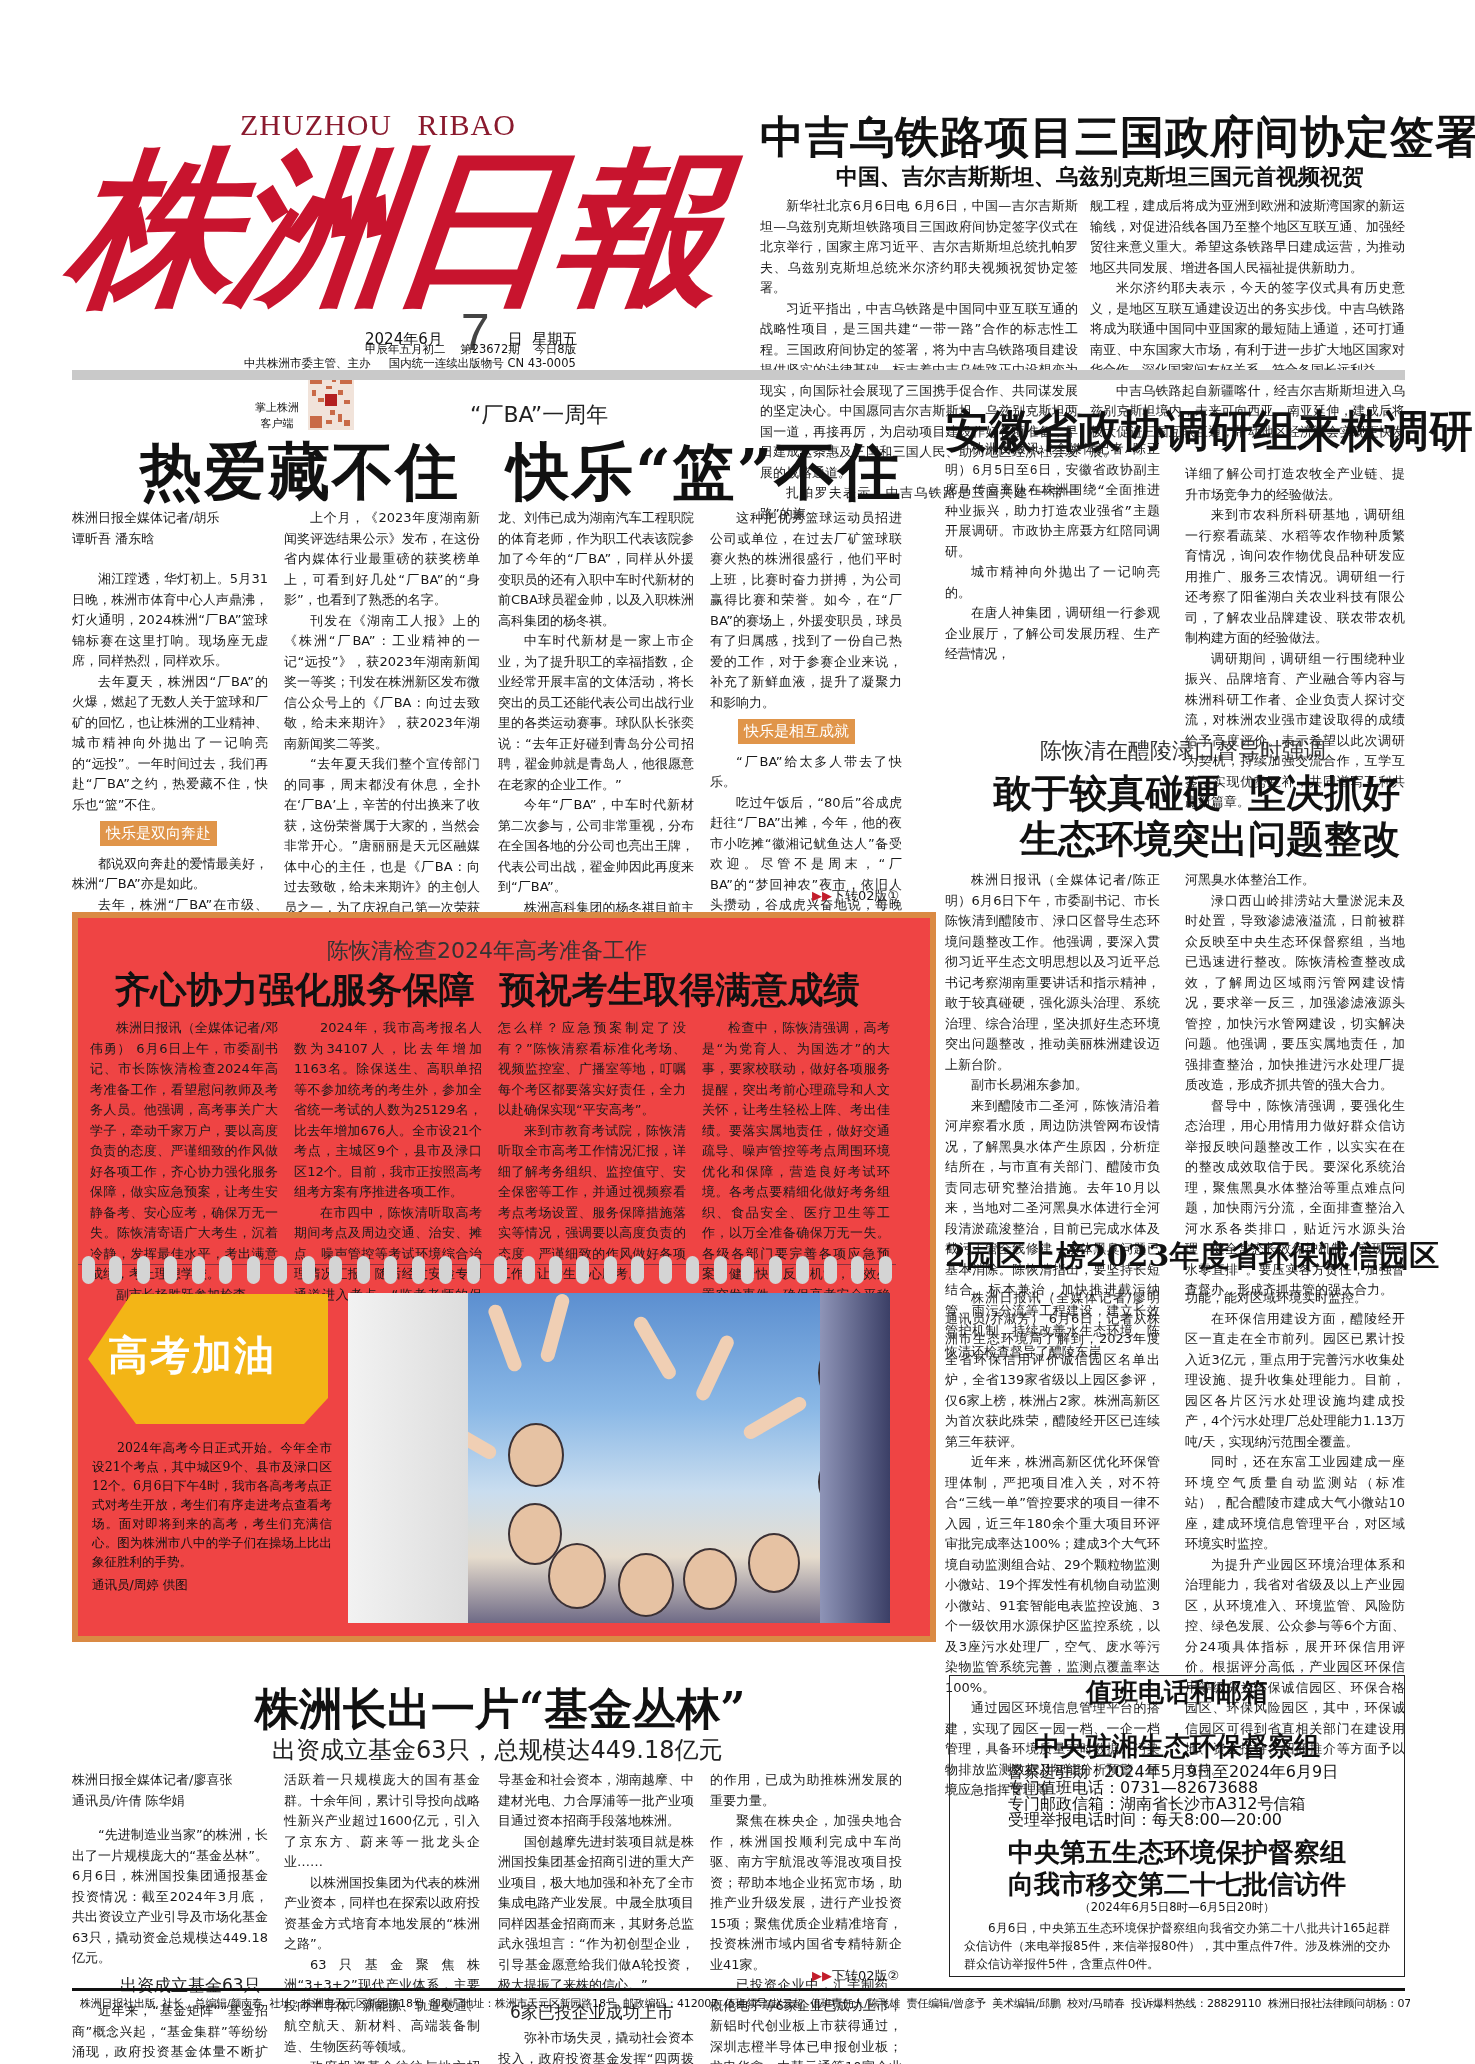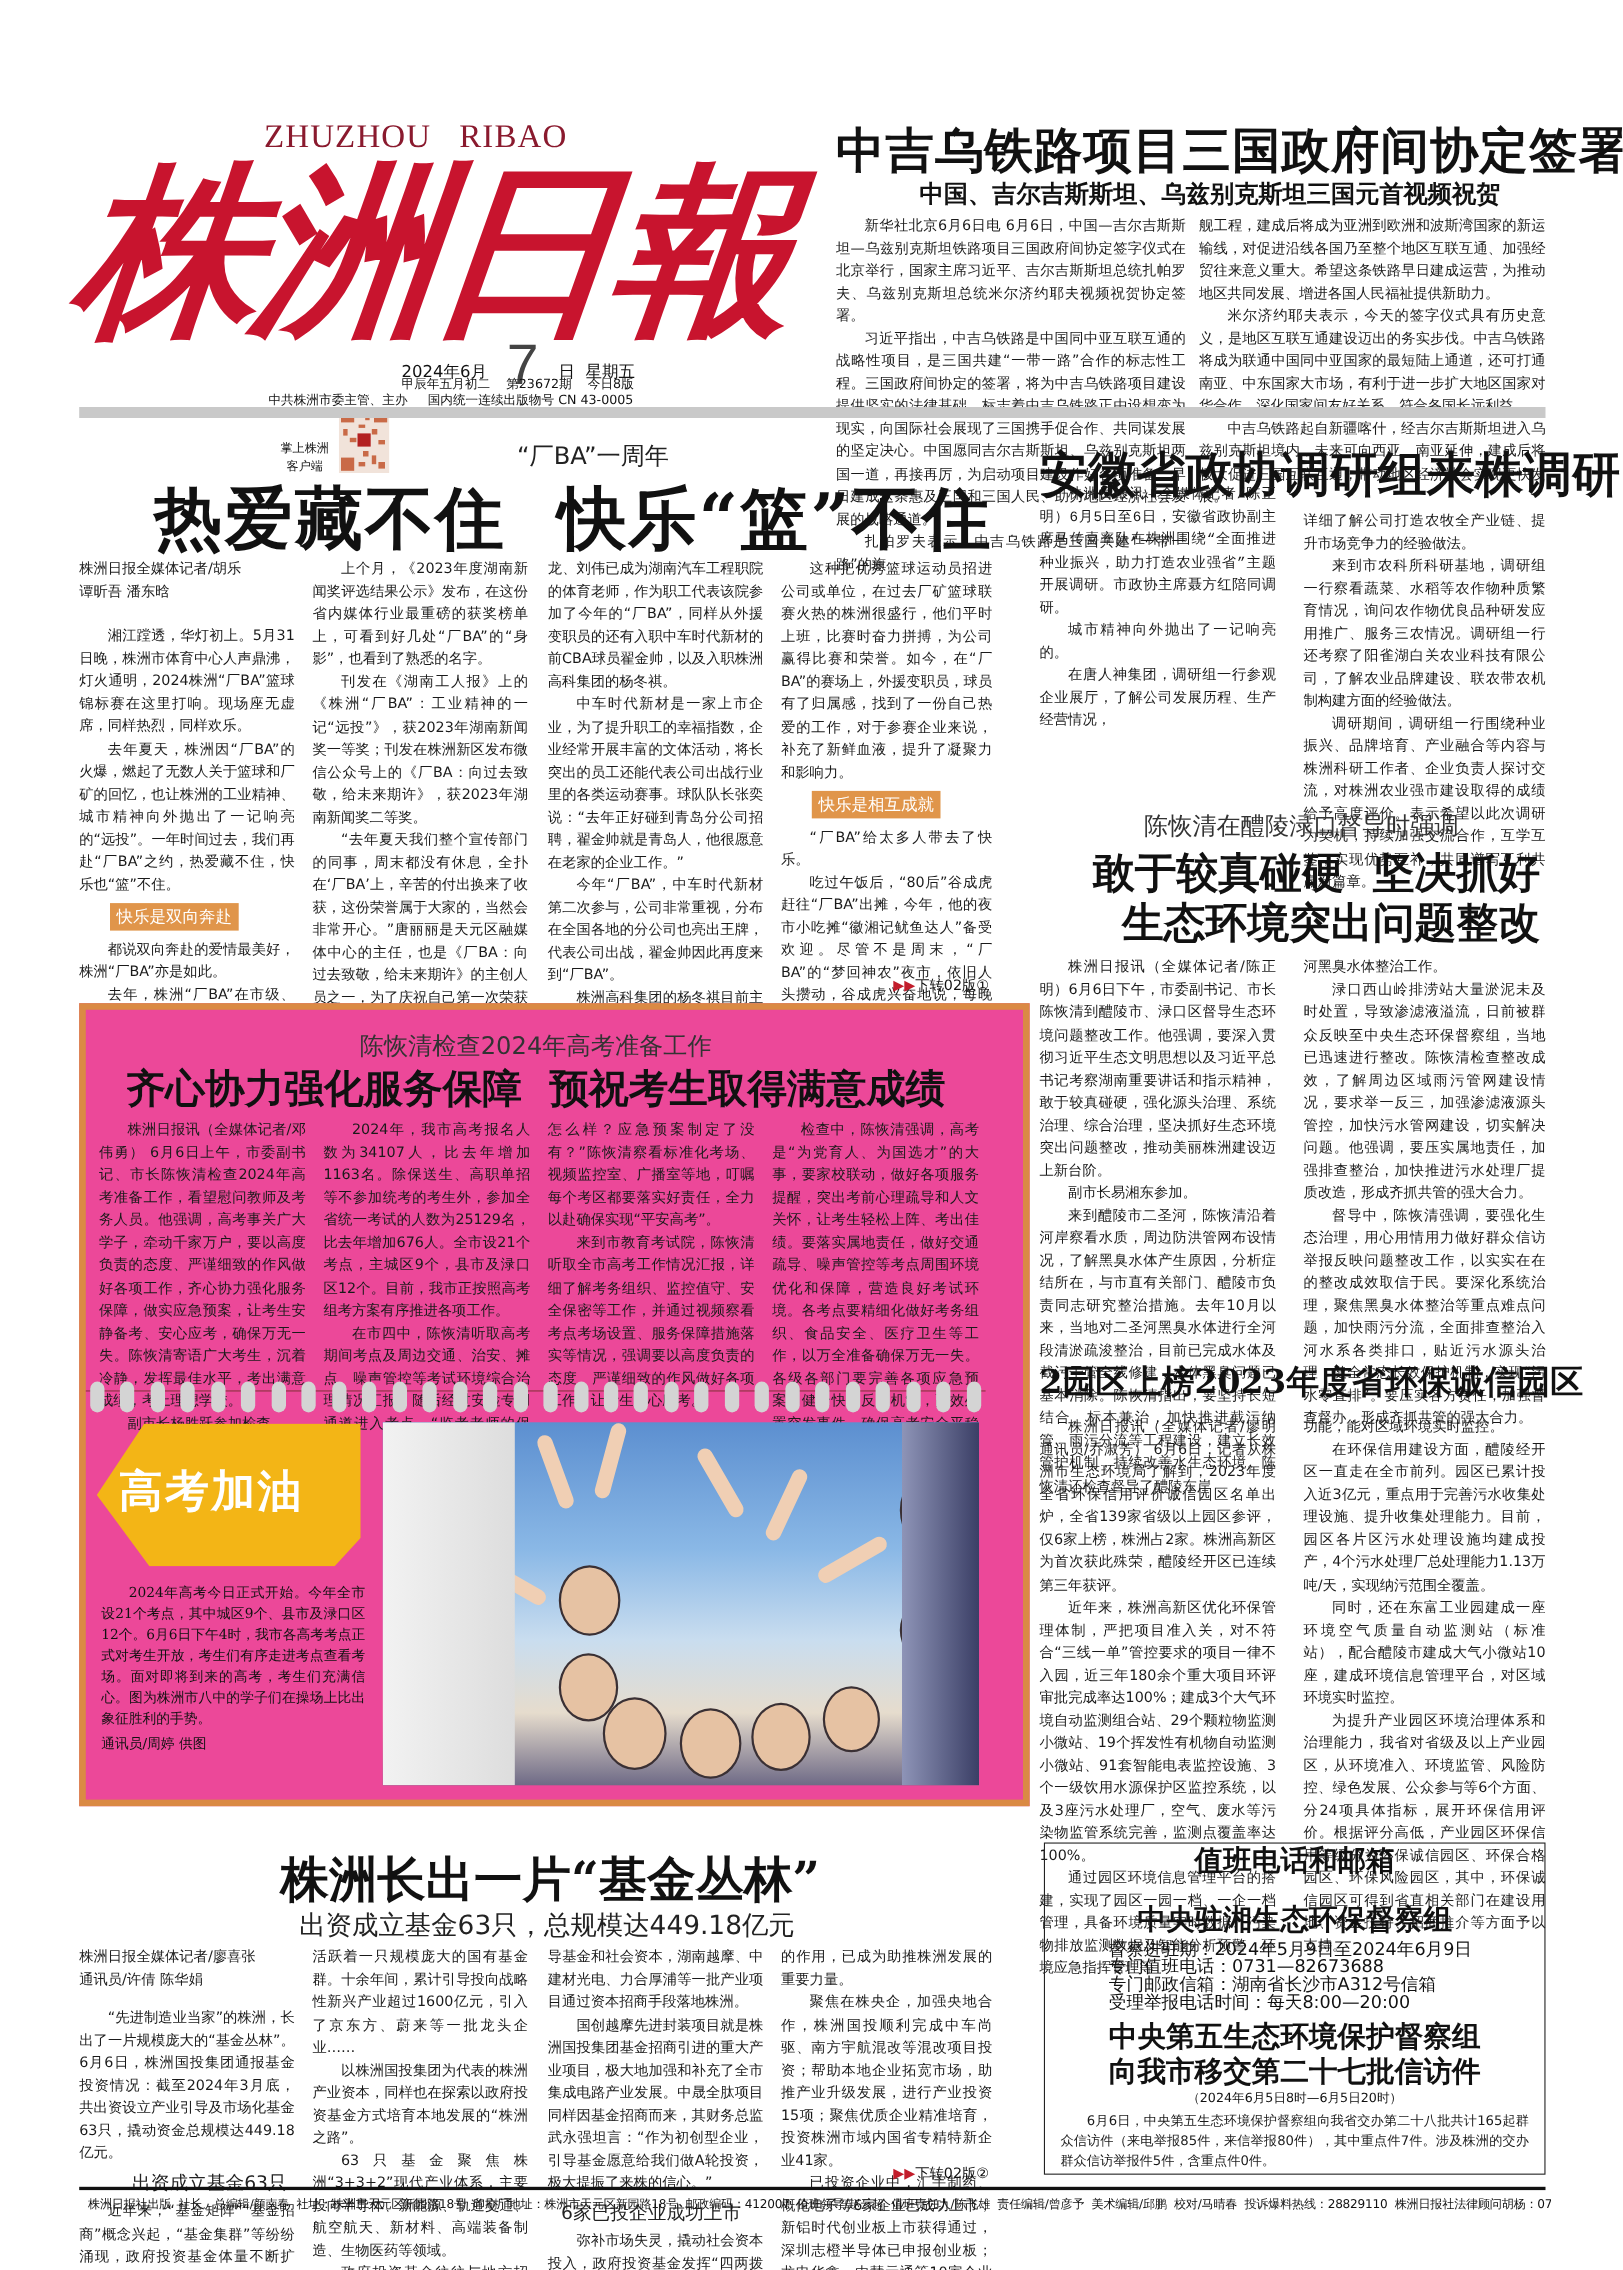--- a/index.html
+++ b/index.html
@@ -28,21 +28,21 @@
   .h-ba { left: 140px; top: 430px; font-size: 62px; font-weight: bold; white-space: nowrap; font-family: "DejaVu Serif", serif; letter-spacing: 2px; }
   .h-anhui { left: 945px; top: 402px; font-size: 44px; font-weight: bold; white-space: nowrap; }
   .subhead-orange { display: inline-block; background: #e0954a; color: #fff; padding: 2px 6px; font-size: 15px; margin: 6px 0 8px 28px; text-indent: 0; }
   .next-page { font-size: 13px; }
   .next-page span.arr { color: #c21d2b; }
 
   .kicker-pollute { left: 1040px; top: 736px; font-size: 22px; color: #333; white-space: nowrap; }
   .h-pollute { left: 990px; top: 770px; font-size: 38px; font-weight: bold; line-height: 46px; text-align: right; width: 410px; }
 
   
-  .orange-box { left: 72px; top: 912px; width: 864px; height: 730px; border: 6px solid #da8a44; background: #ec4899; }
+  .orange-box { left: 72px; top: 912px; width: 864px; height: 730px; border: 6px solid #da8a44; background: #ef4444; }
   .kicker-exam { left: 0; width: 818px; text-align: center; top: 18px; font-size: 22px; color: #333; }
   .h-exam { left: 0; width: 818px; text-align: center; top: 48px; font-size: 36px; font-weight: bold; white-space: nowrap; }
   .rings { left: 4px; top: 338px; width: 810px; height: 30px; display: flex; justify-content: space-between; }
   .ring { width: 13px; height: 28px; border-radius: 7px; background: #d4d4d4; }
   .ring-line { left: 0; top: 346px; width: 818px; height: 1px; background: #8a3340; }
   .photo { left: 270px; top: 375px; width: 542px; height: 330px; background: linear-gradient(180deg, #5c8fd0 0%, #8ab8e6 35%, #c9ddef 60%, #e6dccd 80%, #6e6a86 100%); overflow: hidden; }
   .photo .face { position: absolute; border-radius: 50%; background: #e6c2a3; border: 2px solid #3a3034; }
   .photo .hand { position: absolute; width: 14px; height: 70px; background: #f0cfb4; border-radius: 7px; }
   .badge { left: 10px; top: 376px; width: 240px; height: 130px; background: #f3b516; clip-path: polygon(18% 0, 100% 0, 100% 80%, 90% 100%, 20% 100%, 0 50%); }
   .badge-text { left: 30px; top: 410px; font-size: 40px; font-weight: bold; color: #fff; letter-spacing: 2px; white-space: nowrap; }

